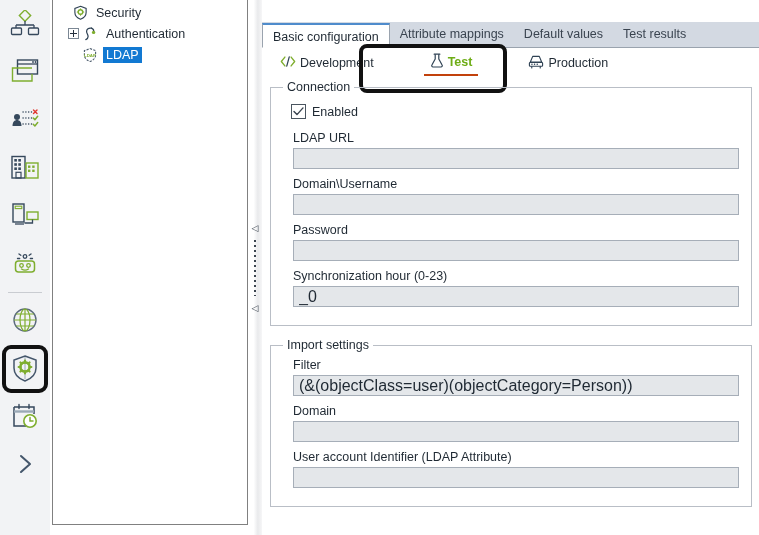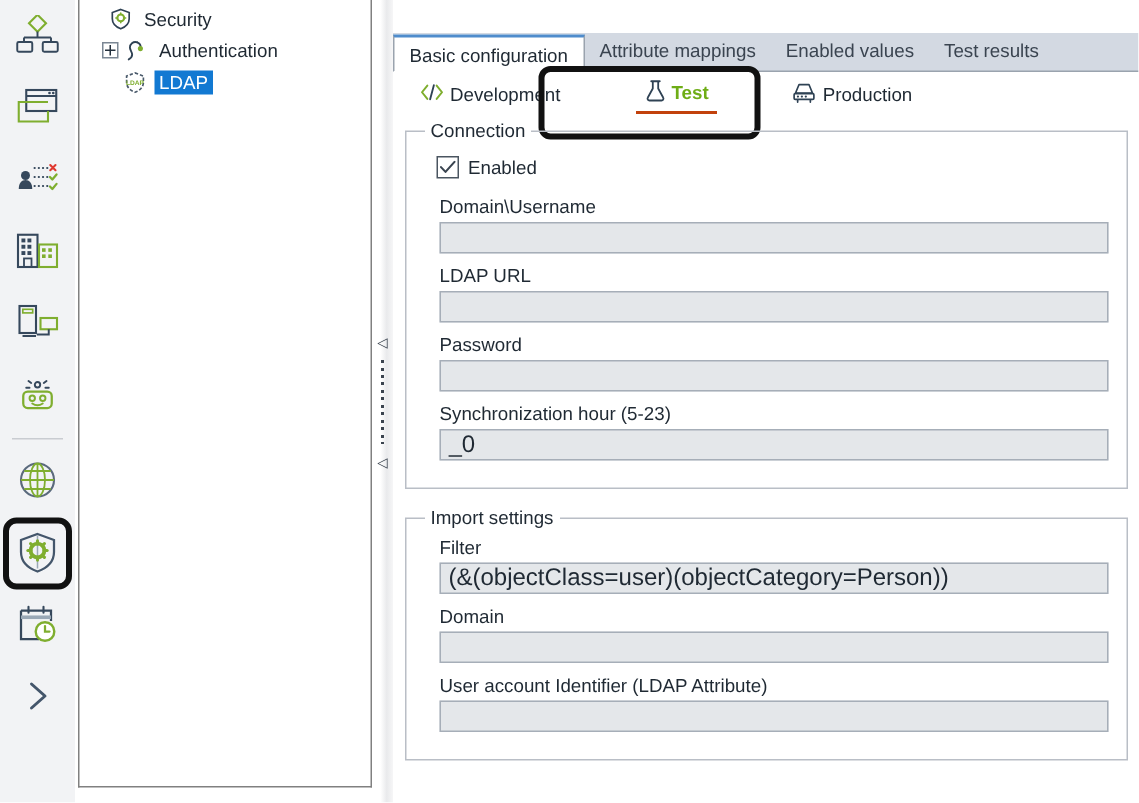--- a/index.html
+++ b/index.html
@@ -367,21 +367,21 @@
     <div class="split-arrow">◁</div>
     <div class="split-grip"></div>
     <div class="split-arrow">◁</div>
   </div>
 
   <div class="content">
 
     <div class="tabstrip">
       <div class="tab active">Basic configuration</div>
       <div class="tab">Attribute mappings</div>
-      <div class="tab">Enabled values</div>
+      <div class="tab">Default values</div>
       <div class="tab">Test results</div>
     </div>
 
     <div class="subtabs">
       <div class="subtab">
         <span>
           <svg width="16" height="13" viewBox="0 0 18 13">
             <path d="M5.5 1.5 L1.5 6.5 L5.5 11.5" fill="none" stroke="#7fae2f" stroke-width="1.5" stroke-linecap="round" stroke-linejoin="round"></path>
             <path d="M12.5 1.5 L16.5 6.5 L12.5 11.5" fill="none" stroke="#7fae2f" stroke-width="1.5" stroke-linecap="round" stroke-linejoin="round"></path>
             <path d="M10.4 1.2 L7.6 11.8" stroke="#2f4254" stroke-width="1.4" stroke-linecap="round"></path>
@@ -427,36 +427,36 @@
         <div class="checkrow">
           <span class="cbox">
             <svg width="11" height="9" viewBox="0 0 11 9">
               <path d="M1 4.4 L4 7.6 L10 0.9" fill="none" stroke="#3a4450" stroke-width="1.4" stroke-linecap="round" stroke-linejoin="round"></path>
             </svg>
           </span>
           <span>Enabled</span>
         </div>
 
         <div class="field">
+          <label>LDAP URL</label>
+          <input type="text" value="" style="">
+        </div>
+
+        <div class="field">
           <label>Domain\Username</label>
           <input type="text" value="" style="">
         </div>
 
         <div class="field">
-          <label>LDAP URL</label>
-          <input type="text" value="" style="">
-        </div>
-
-        <div class="field">
           <label>Password</label>
           <input type="text" value="" style="">
         </div>
 
         <div class="field">
-          <label>Synchronization hour (5-23)</label>
+          <label>Synchronization hour (0-23)</label>
           <input type="text" value="_0" style="">
         </div>
       </fieldset>
 
       <fieldset class="group">
         <legend>Import settings</legend>
 
         <div class="field">
           <label>Filter</label>
           <input type="text" value="(&amp;(objectClass=user)(objectCategory=Person))" style="">

